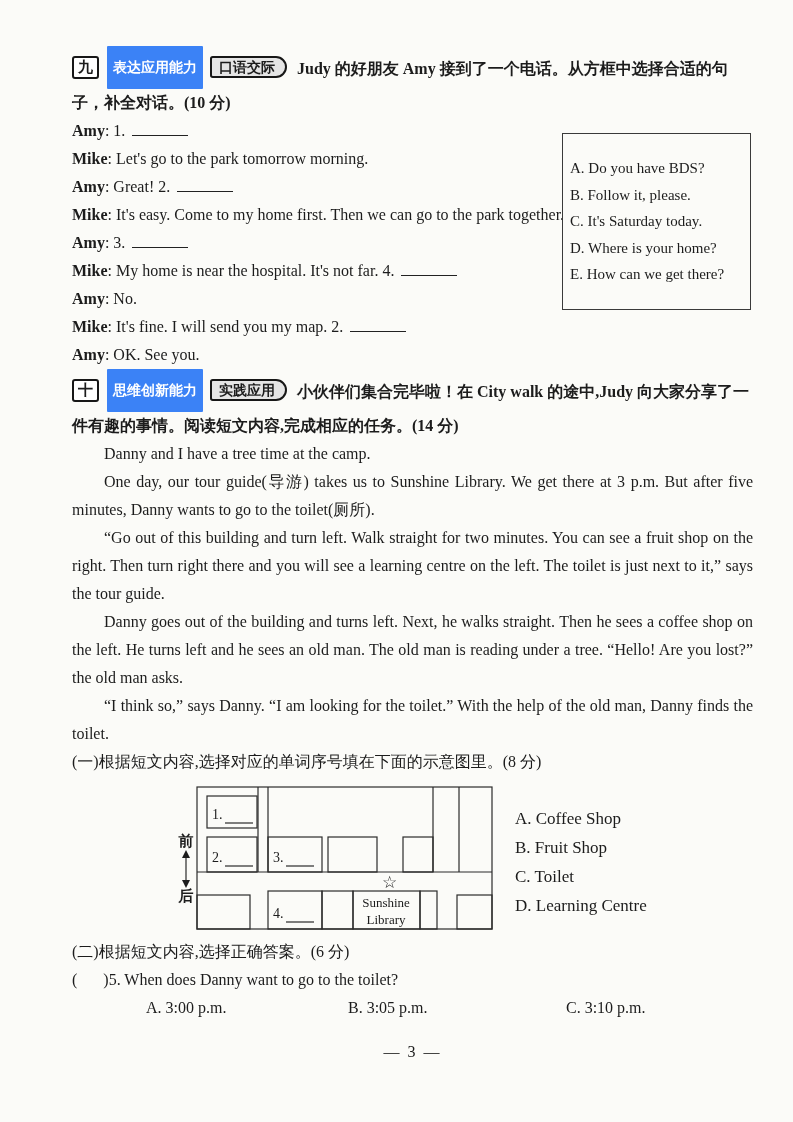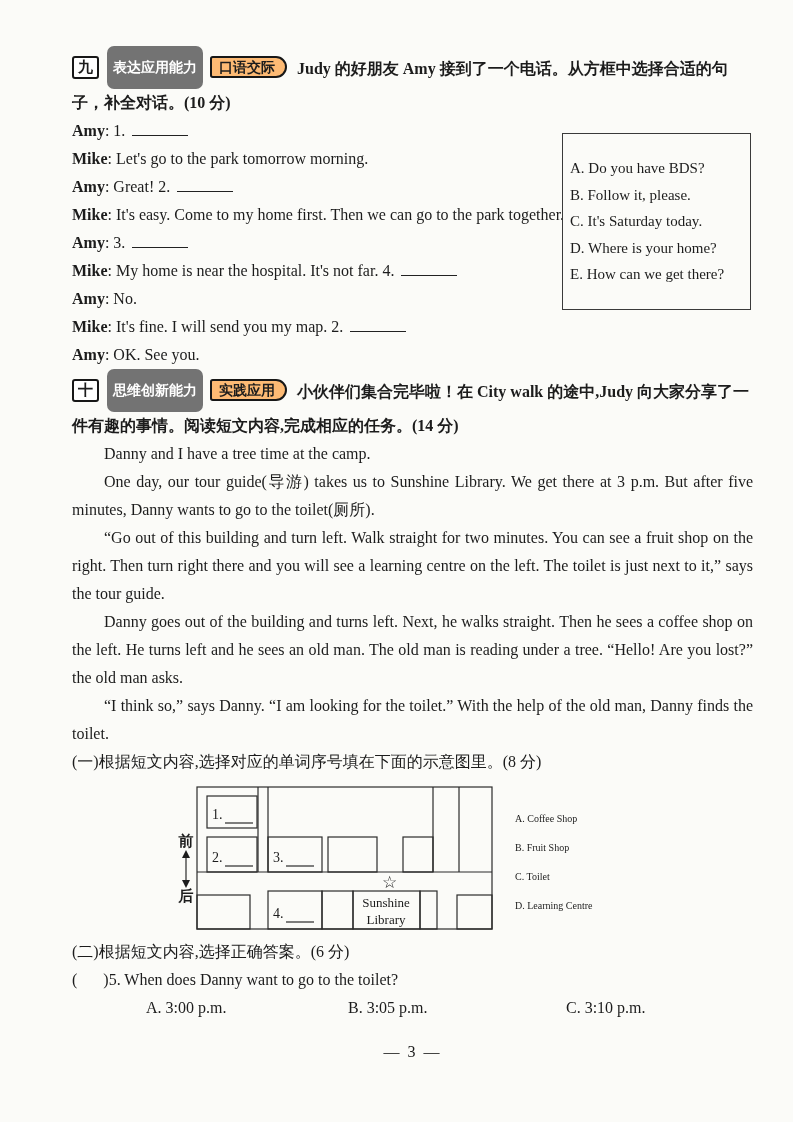--- a/index.html
+++ b/index.html
@@ -18,26 +18,26 @@
   }
   
   .sec-head{font-weight:bold;line-height:28px;margin:0;}
   .sec-head .intro{font-family:"Liberation Serif","DejaVu Serif",serif;}
   .num-badge{
     display:inline-block;border:2px solid #171717;border-radius:3px;
     padding:0 4px;line-height:19px;font-size:15px;margin-right:4px;
     vertical-align:2px;background:#fff;
   }
   .black-badge{
-    display:inline-block;background:#737373;color:#fff;border-radius:7px;
+    display:inline-block;background:#3b82f6;color:#fff;border-radius:1px;
     padding:12px 6px;line-height:19px;font-size:14px;margin-right:3px;
     vertical-align:2px;font-family:"Liberation Sans","DejaVu Sans",sans-serif;
   }
   .pill-badge{
-    display:inline-block;border:2px solid #171717;background:#fdba74;
+    display:inline-block;border:2px solid #171717;background:#e5e5e5;
     border-radius:3px 12px 12px 3px;
     padding:0 10px 0 7px;line-height:18px;font-size:14px;margin-right:6px;
     vertical-align:2px;font-family:"Liberation Sans","DejaVu Sans",sans-serif;text-align:right;
   }
   
   .dialogue{position:relative;max-width:505px;}
   .dl{padding-left:52px;text-indent:-52px;margin:0;}
   .spk{font-weight:bold;}
   .blank{
     display:inline-block;width:56px;height:14px;margin-left:7px;
@@ -49,21 +49,21 @@
     padding:21px 7px;box-sizing:border-box;
   }
   .choice-line{line-height:26.5px;font-size:15px;white-space:nowrap;}
   
   .para{margin:0;text-indent:2em;text-align:justify;}
   .task-line{font-weight:normal;margin:0;}
   
   .map-row{display:flex;align-items:flex-start;margin:4px 0 0 88px;}
   .map-svg{flex:0 0 auto;}
   .map-options{margin:24px 0 0 10px;}
-  .map-option{line-height:29px;font-size:10px;white-space:nowrap;}
+  .map-option{line-height:29px;font-size:17px;white-space:nowrap;}
   
   .q5-stem{margin:0;}
   .paren-gap{display:inline-block;width:26px;}
   .q5-options{display:flex;margin:0 0 16px 74px;}
   .q5-opt{display:inline-block;}
   .q5-opt:nth-child(1){width:202px;}
   .q5-opt:nth-child(2){width:218px;}
   .page-num{text-align:center;margin-top:10px;letter-spacing:2px;}
   svg text{font-family:"Liberation Serif","DejaVu Serif",serif;fill:#1c1c1c;}
 </style>

